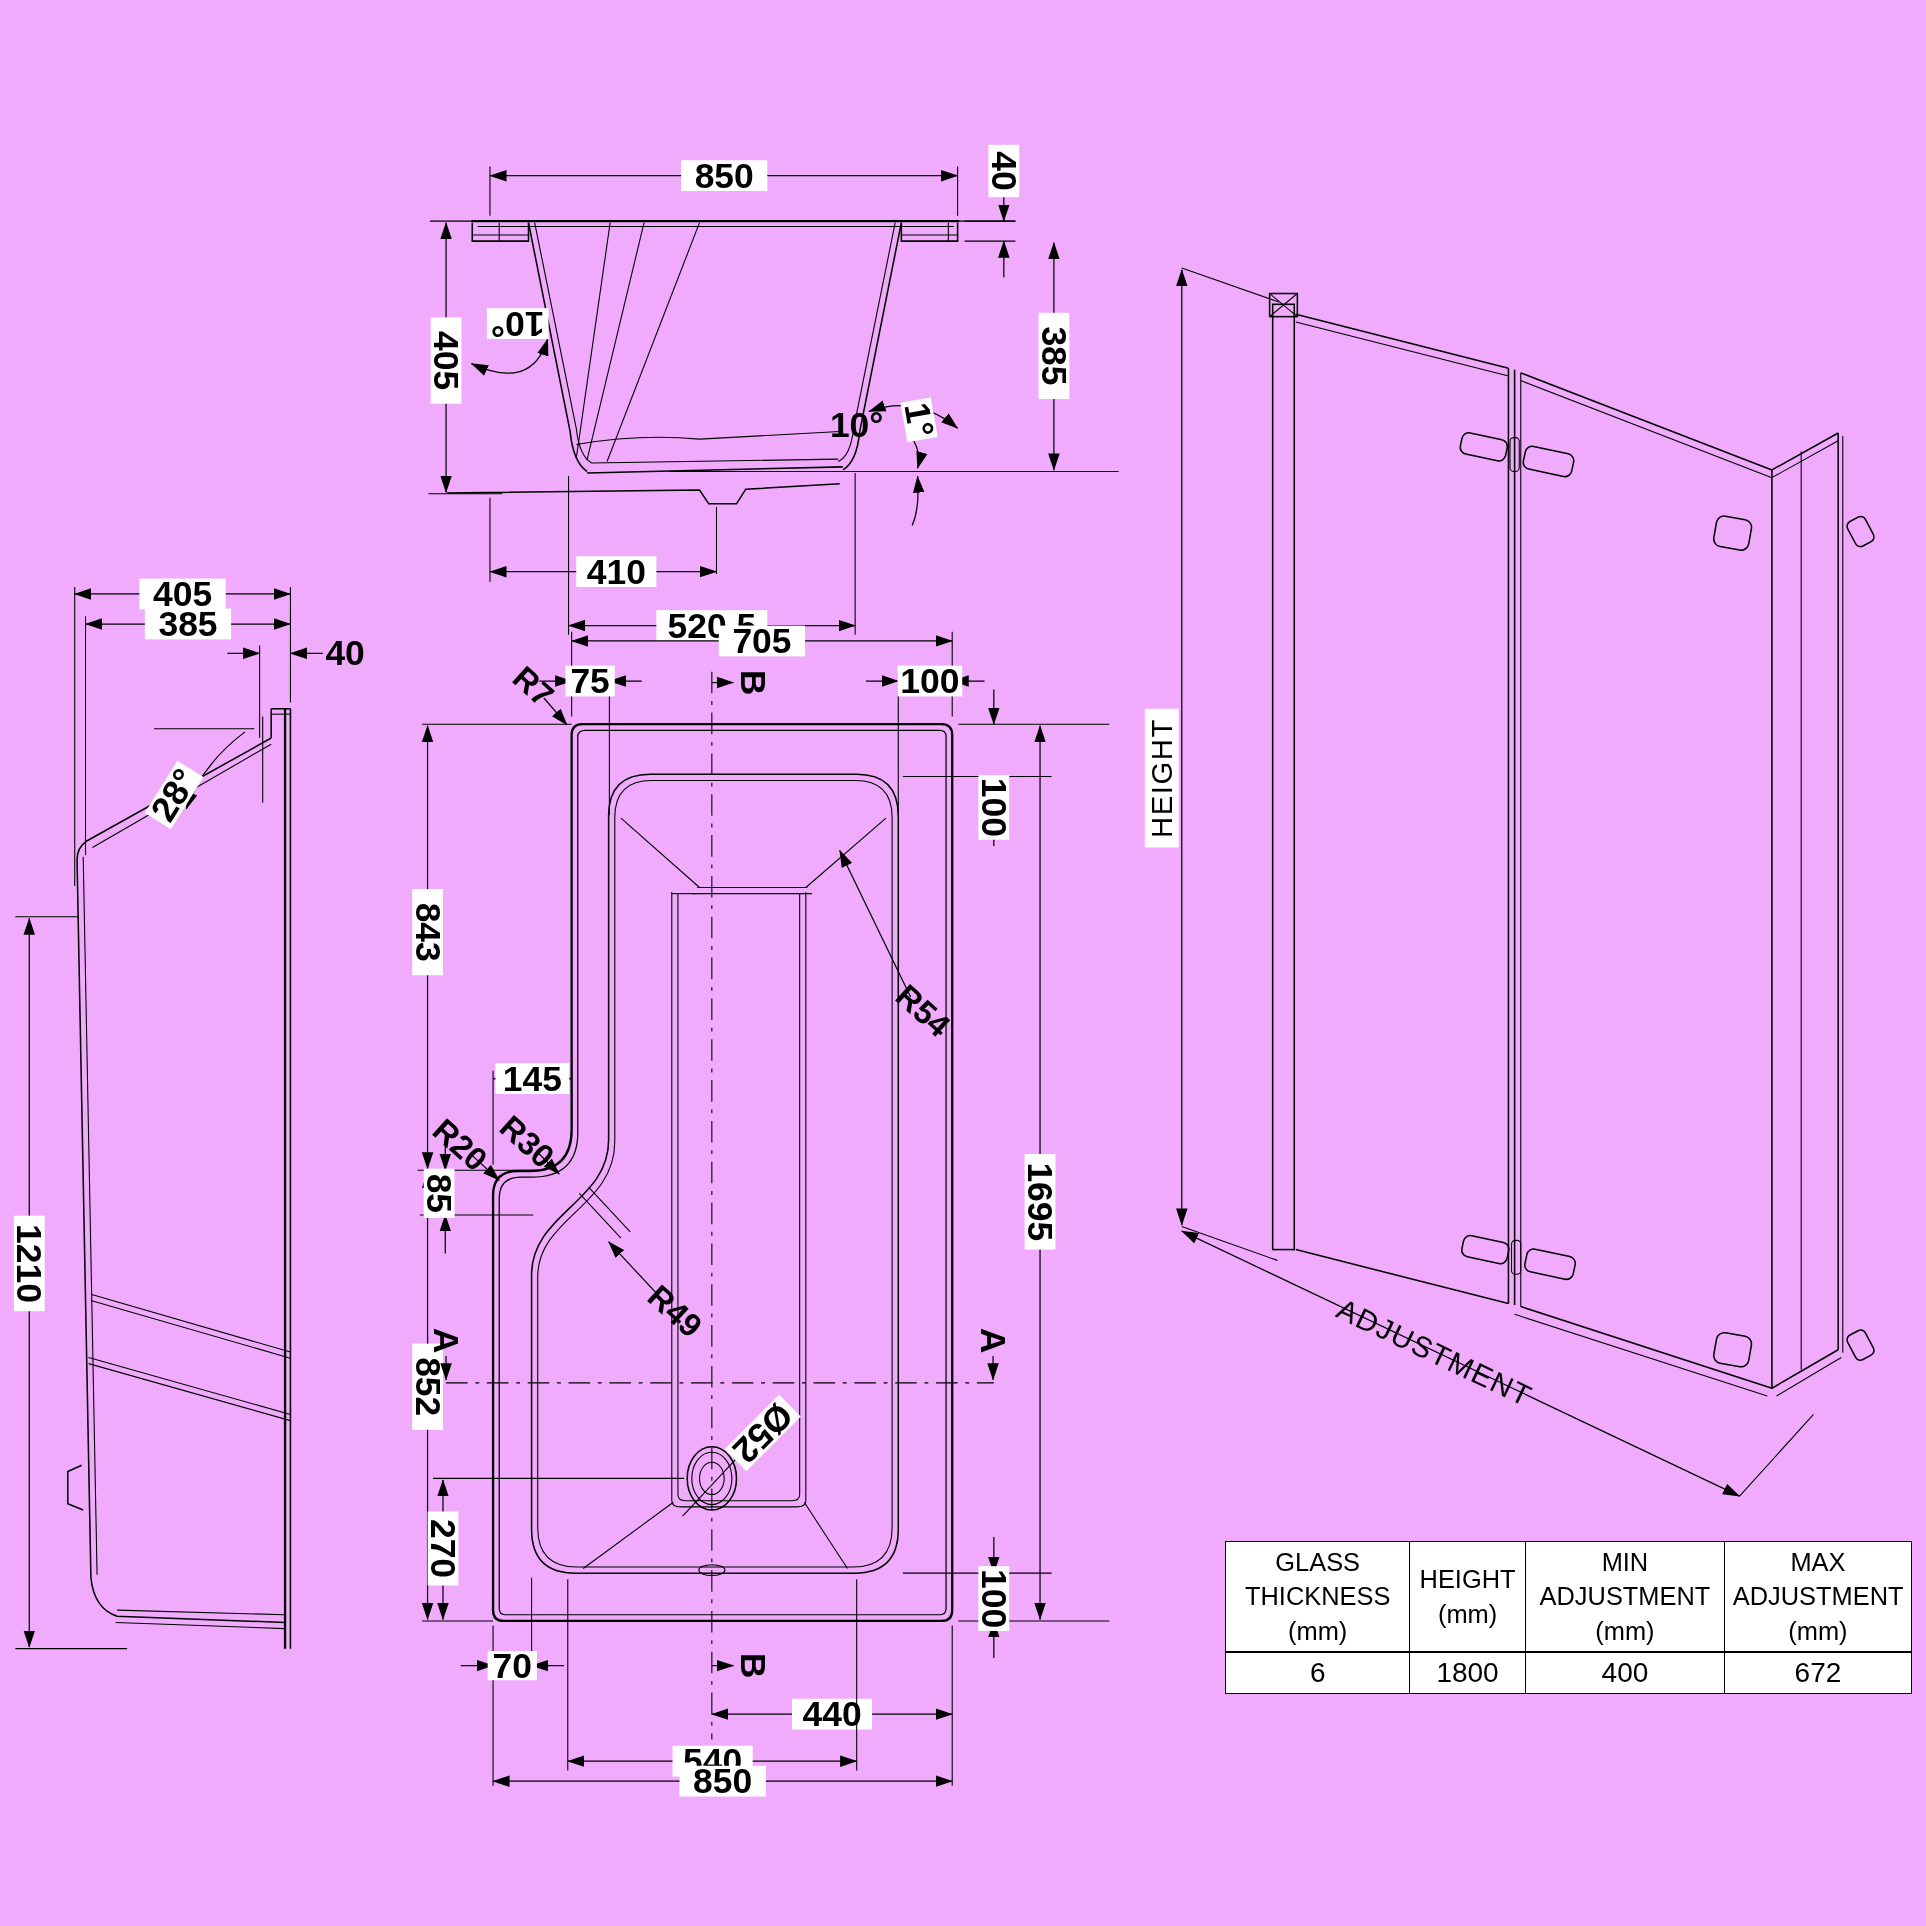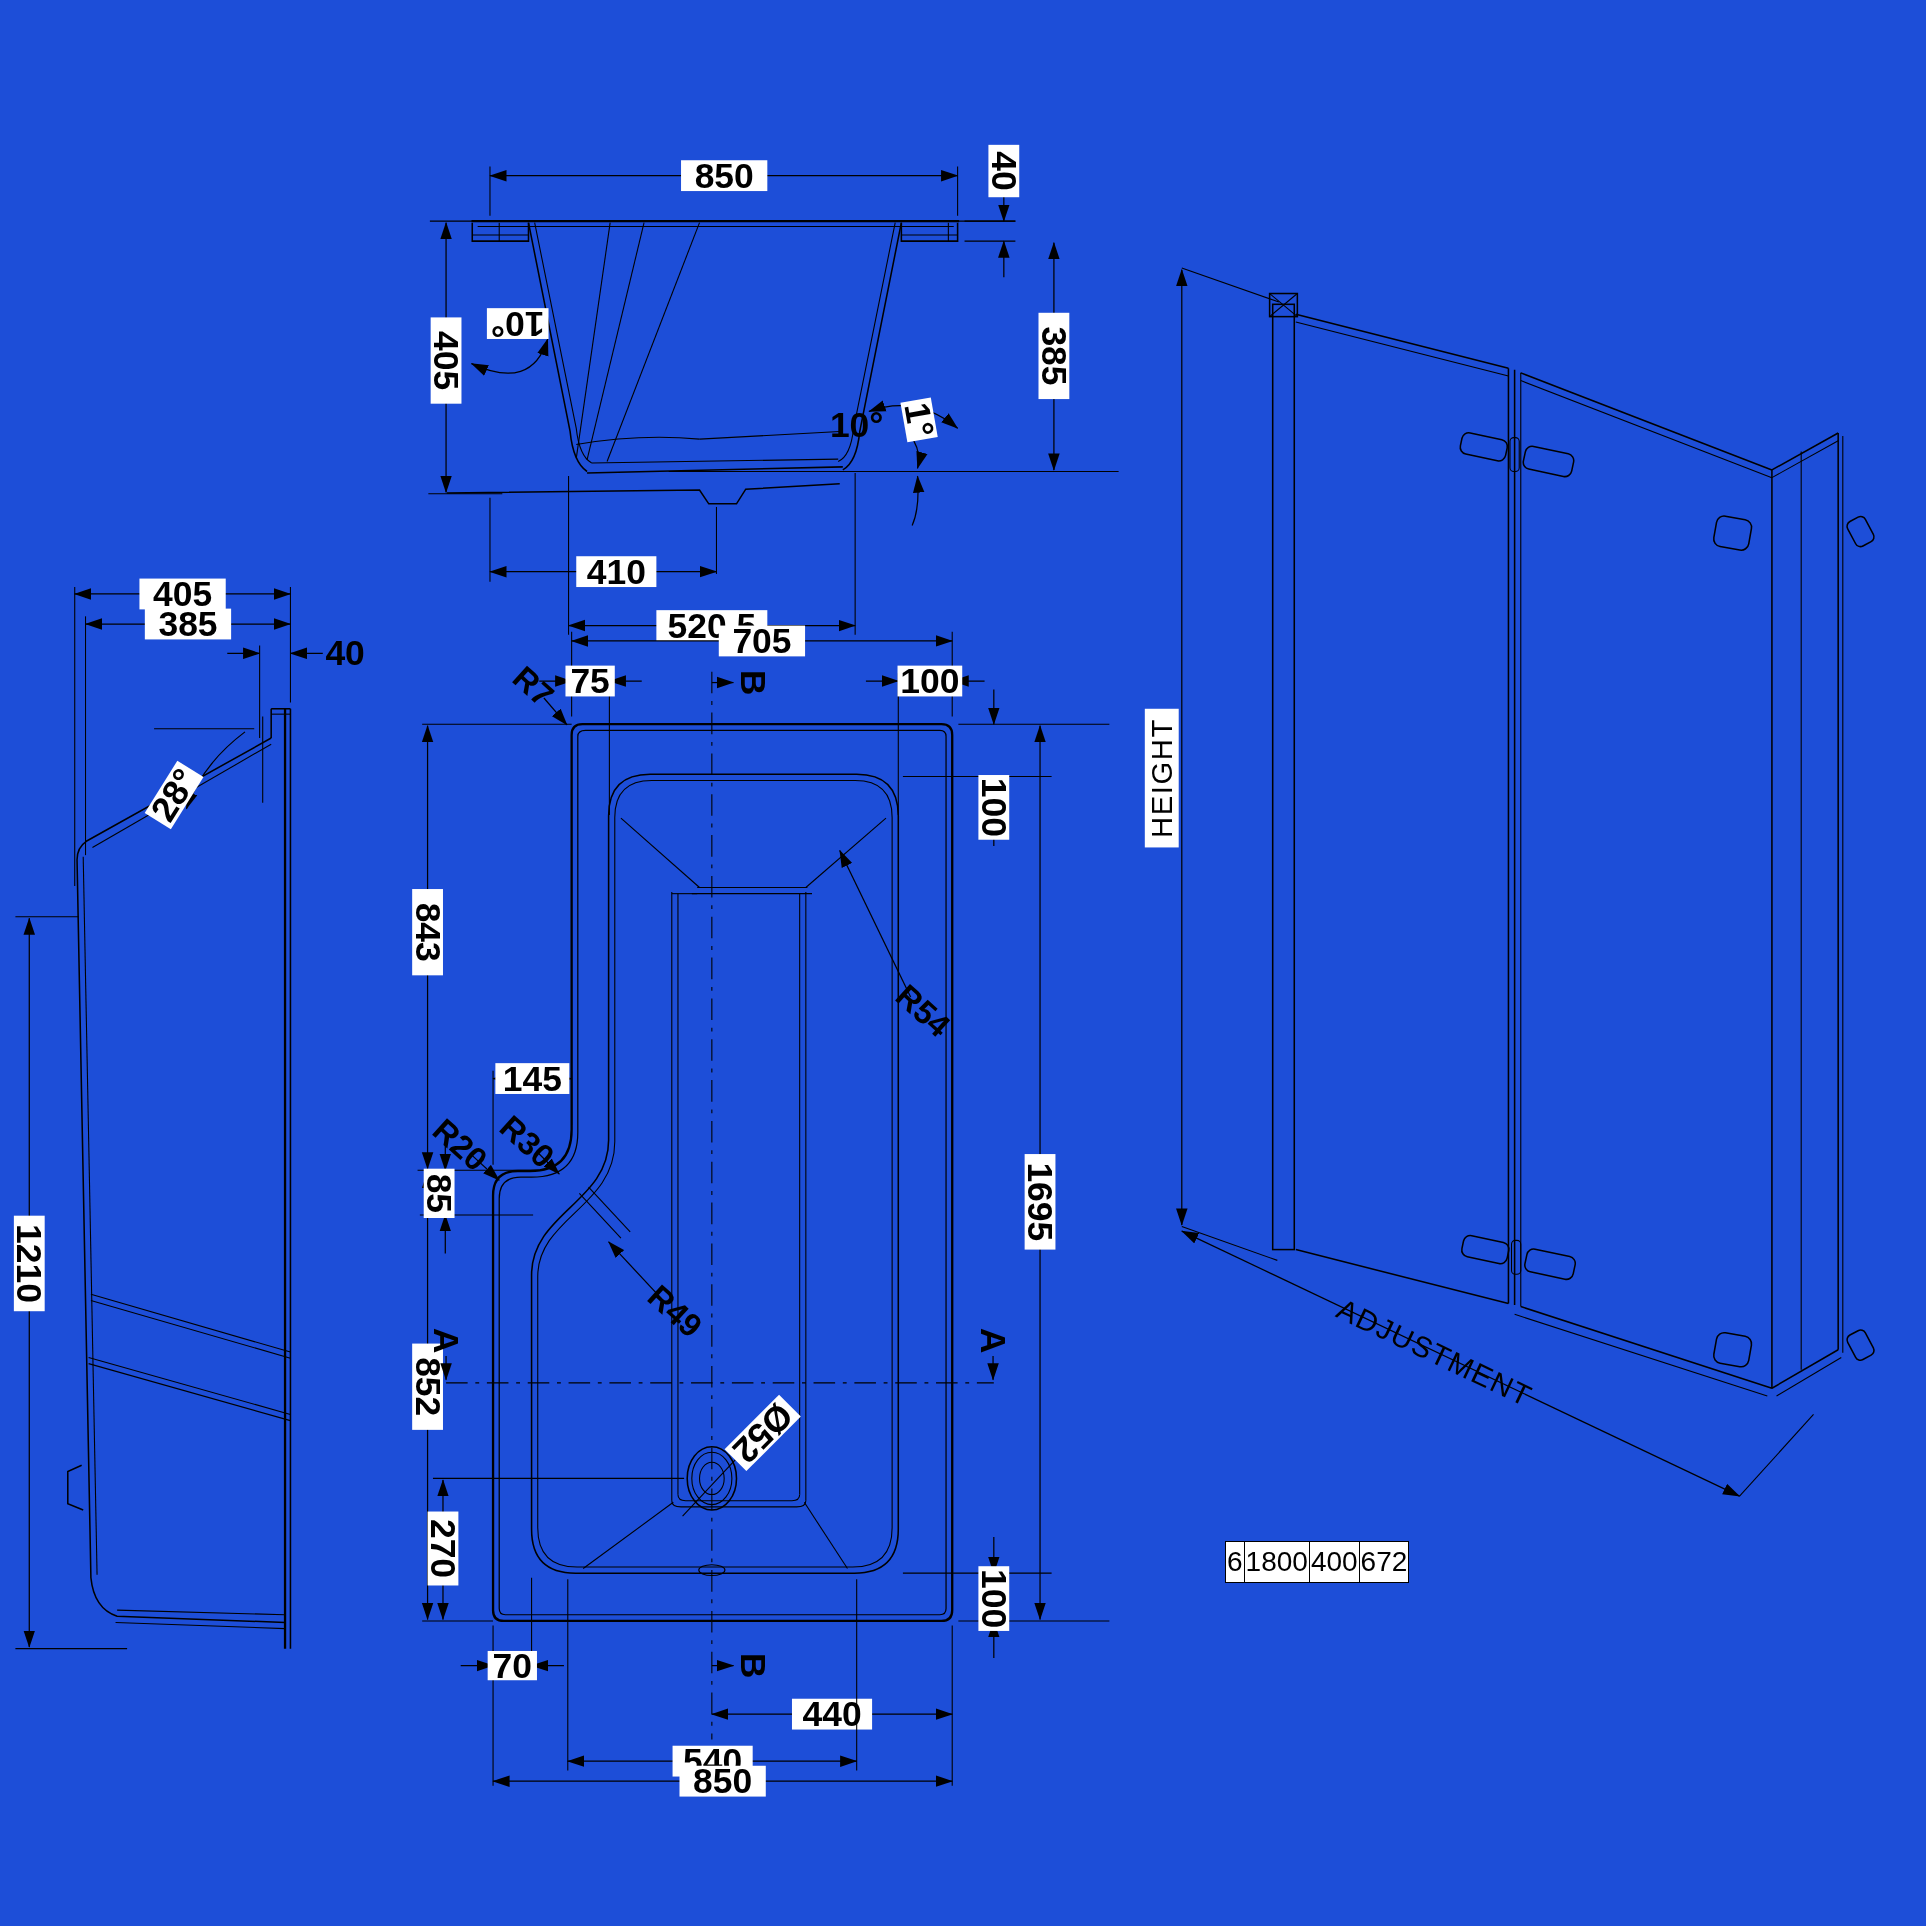--- a/index.html
+++ b/index.html
@@ -1,16 +1,16 @@
 <!DOCTYPE html>
 <html style="font-size:12.3px"><head>
 <meta charset="utf-8">
 <style>
   html,body{margin:0;padding:0;background:#ffffff;}
-  #canvas{position:relative;width:1926px;height:1926px;background:#1d4ed8;
+  #canvas{position:relative;width:1926px;height:1926px;background:#f0abfc;
           font-family:"Liberation Sans",sans-serif;}
   svg{position:absolute;left:0;top:0;}
   svg text{fill:#000;font-family:"Liberation Sans",sans-serif;font-weight:bold;
            text-anchor:middle;dominant-baseline:central;}
   text.dim{font-size:46px;}
   text.rad{font-size:42px;}
   text.sec{font-size:46px;}
   text.iso{font-size:38px;font-weight:normal;letter-spacing:2px;}
   .ln{stroke:#000;fill:none;}
   .w3{stroke-width:3px;}
@@ -450,20 +450,26 @@
   <line class="ln w15" x1="1534" y1="1598" x2="2258" y2="1942" marker-start="url(#ah)" marker-end="url(#ah)"></line>
   <line class="ln thin" x1="2258" y1="1942" x2="2354" y2="1836"></line>
   <g transform="translate(1862,1756) rotate(25.4)">
     <text class="iso">ADJUSTMENT</text>
   </g>
 </g>
 </svg>
 
 <table id="spec-table">
   <tbody>
+        <tr class="hdr">
+    <th class="c0">GLASS THICKNESS (mm)</th>
+    <th class="c1">HEIGHT (mm)</th>
+    <th class="c2">MIN ADJUSTMENT (mm)</th>
+    <th class="c3">MAX ADJUSTMENT (mm)</th>
+  </tr>
   <tr>
     <td>6</td>
     <td>1800</td>
     <td>400</td>
     <td>672</td>
   </tr>
 </tbody>
     </table>
 </div>
 

